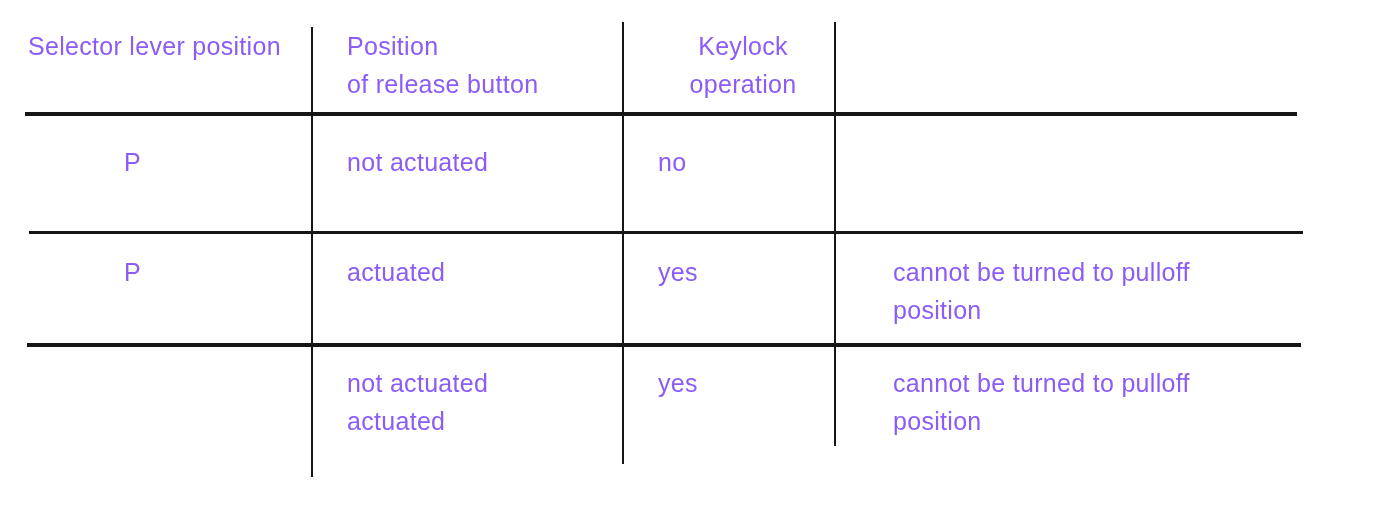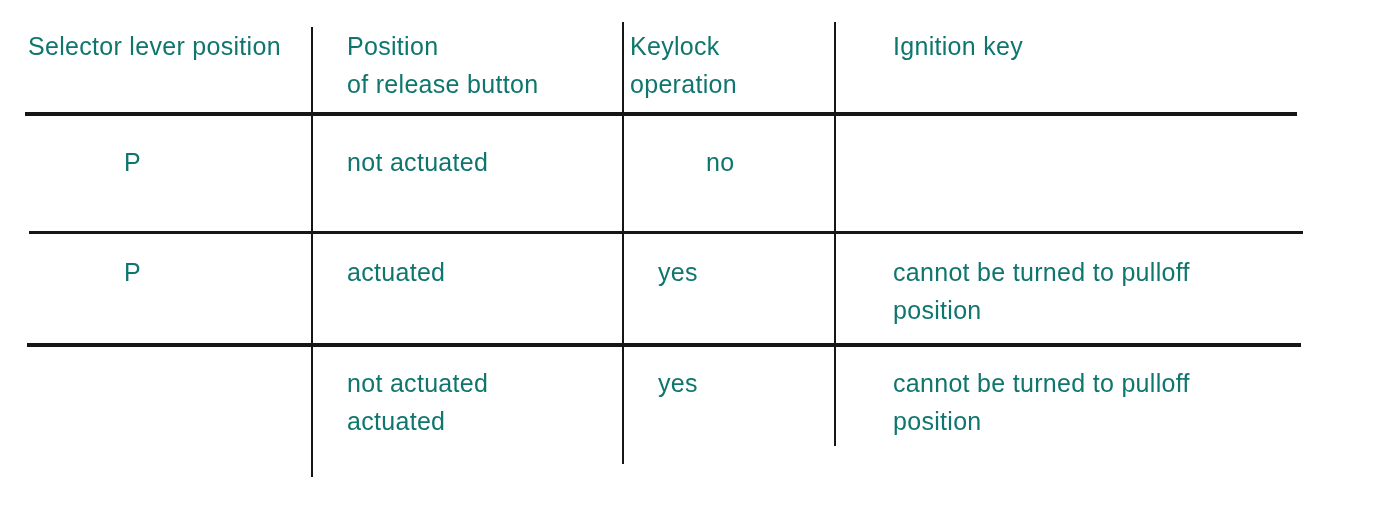--- a/index.html
+++ b/index.html
@@ -11,21 +11,21 @@
     font-family: "Liberation Sans", sans-serif;
     color: #131313;
     overflow: hidden;
   }
   .cell {
     position: absolute;
     font-size: 25px;
     line-height: 38px;
     white-space: pre-line;
     letter-spacing: 0.3px;
-    color: #0f766e;
+    color: #8b5cf6;
   }
   .vline {
     position: absolute;
     width: 2px;
     background: #161616;
   }
   .hline {
     position: absolute;
     background: #161616;
   }
@@ -39,27 +39,26 @@
   <div class="vline" style="left:622px; top:22px; height:442px;"></div>
   <div class="vline" style="left:834px; top:22px; height:424px;"></div>
 
   <div class="hline" style="left:25px; top:112px; width:1272px; height:4px;"></div>
   <div class="hline" style="left:29px; top:231px; width:1274px; height:3px;"></div>
   <div class="hline" style="left:27px; top:343px; width:1274px; height:4px;"></div>
 
   <div class="cell" style="left:28px; top:27px; width:285px;">Selector lever position</div>
   <div class="cell" style="left:347px; top:27px; width:265px;">Position
 of release button</div>
-  <div class="cell" style="left:630px; top:27px; width:170px;">Keylock
+  <div class="cell" style="left:658px; top:27px; width:170px;text-align:center;">Keylock
 operation</div>
-  <div class="cell" style="left:893px; top:27px; width:400px;">Ignition key</div>
 
   <div class="cell" style="left:124px; top:143px; width:180px;">P</div>
   <div class="cell" style="left:347px; top:143px; width:265px;">not actuated</div>
-  <div class="cell" style="left:658px; top:143px; width:170px;margin-left:48px;">no</div>
+  <div class="cell" style="left:658px; top:143px; width:170px;">no</div>
 
   <div class="cell" style="left:124px; top:253px; width:180px;">P</div>
   <div class="cell" style="left:347px; top:253px; width:265px;">actuated</div>
   <div class="cell" style="left:658px; top:253px; width:170px;">yes</div>
   <div class="cell" style="left:893px; top:253px; width:400px;">cannot be turned to pulloff
 position</div>
 
   <div class="cell" style="left:347px; top:364px; width:265px;">not actuated
 actuated</div>
   <div class="cell" style="left:658px; top:364px; width:170px;">yes</div>

